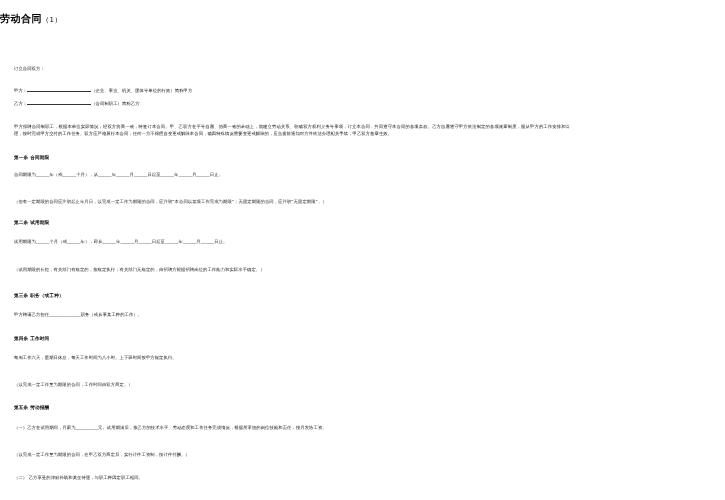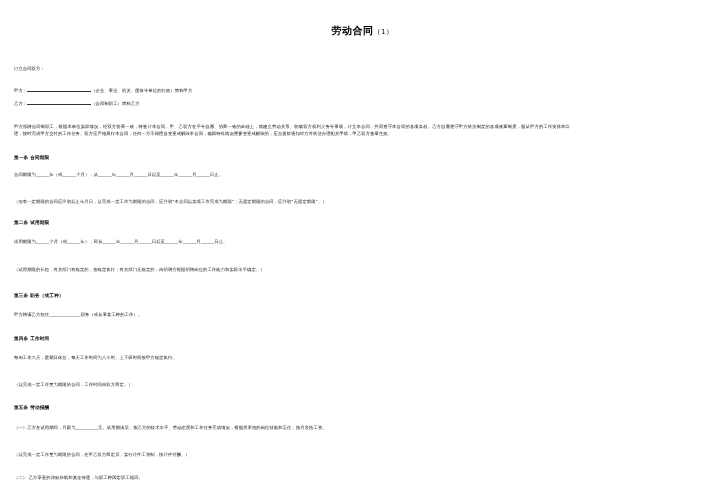--- a/index.html
+++ b/index.html
@@ -15,24 +15,23 @@
     color: #000000;
   }
   .page {
     position: relative;
     width: 725px;
     height: 500px;
     background: #ffffff;
   }
   .doc-title {
     position: absolute;
-    top: 24px;
+    top: 12px;
     left: 0;
     width: 725px;
-    text-align: center;
     font-size: 10px;
     font-weight: bold;
     letter-spacing: 0.5px;
   }
   .doc-title .sub {
     font-weight: normal;
     font-size: 7px;
   }
   .body-text {
     position: absolute;

